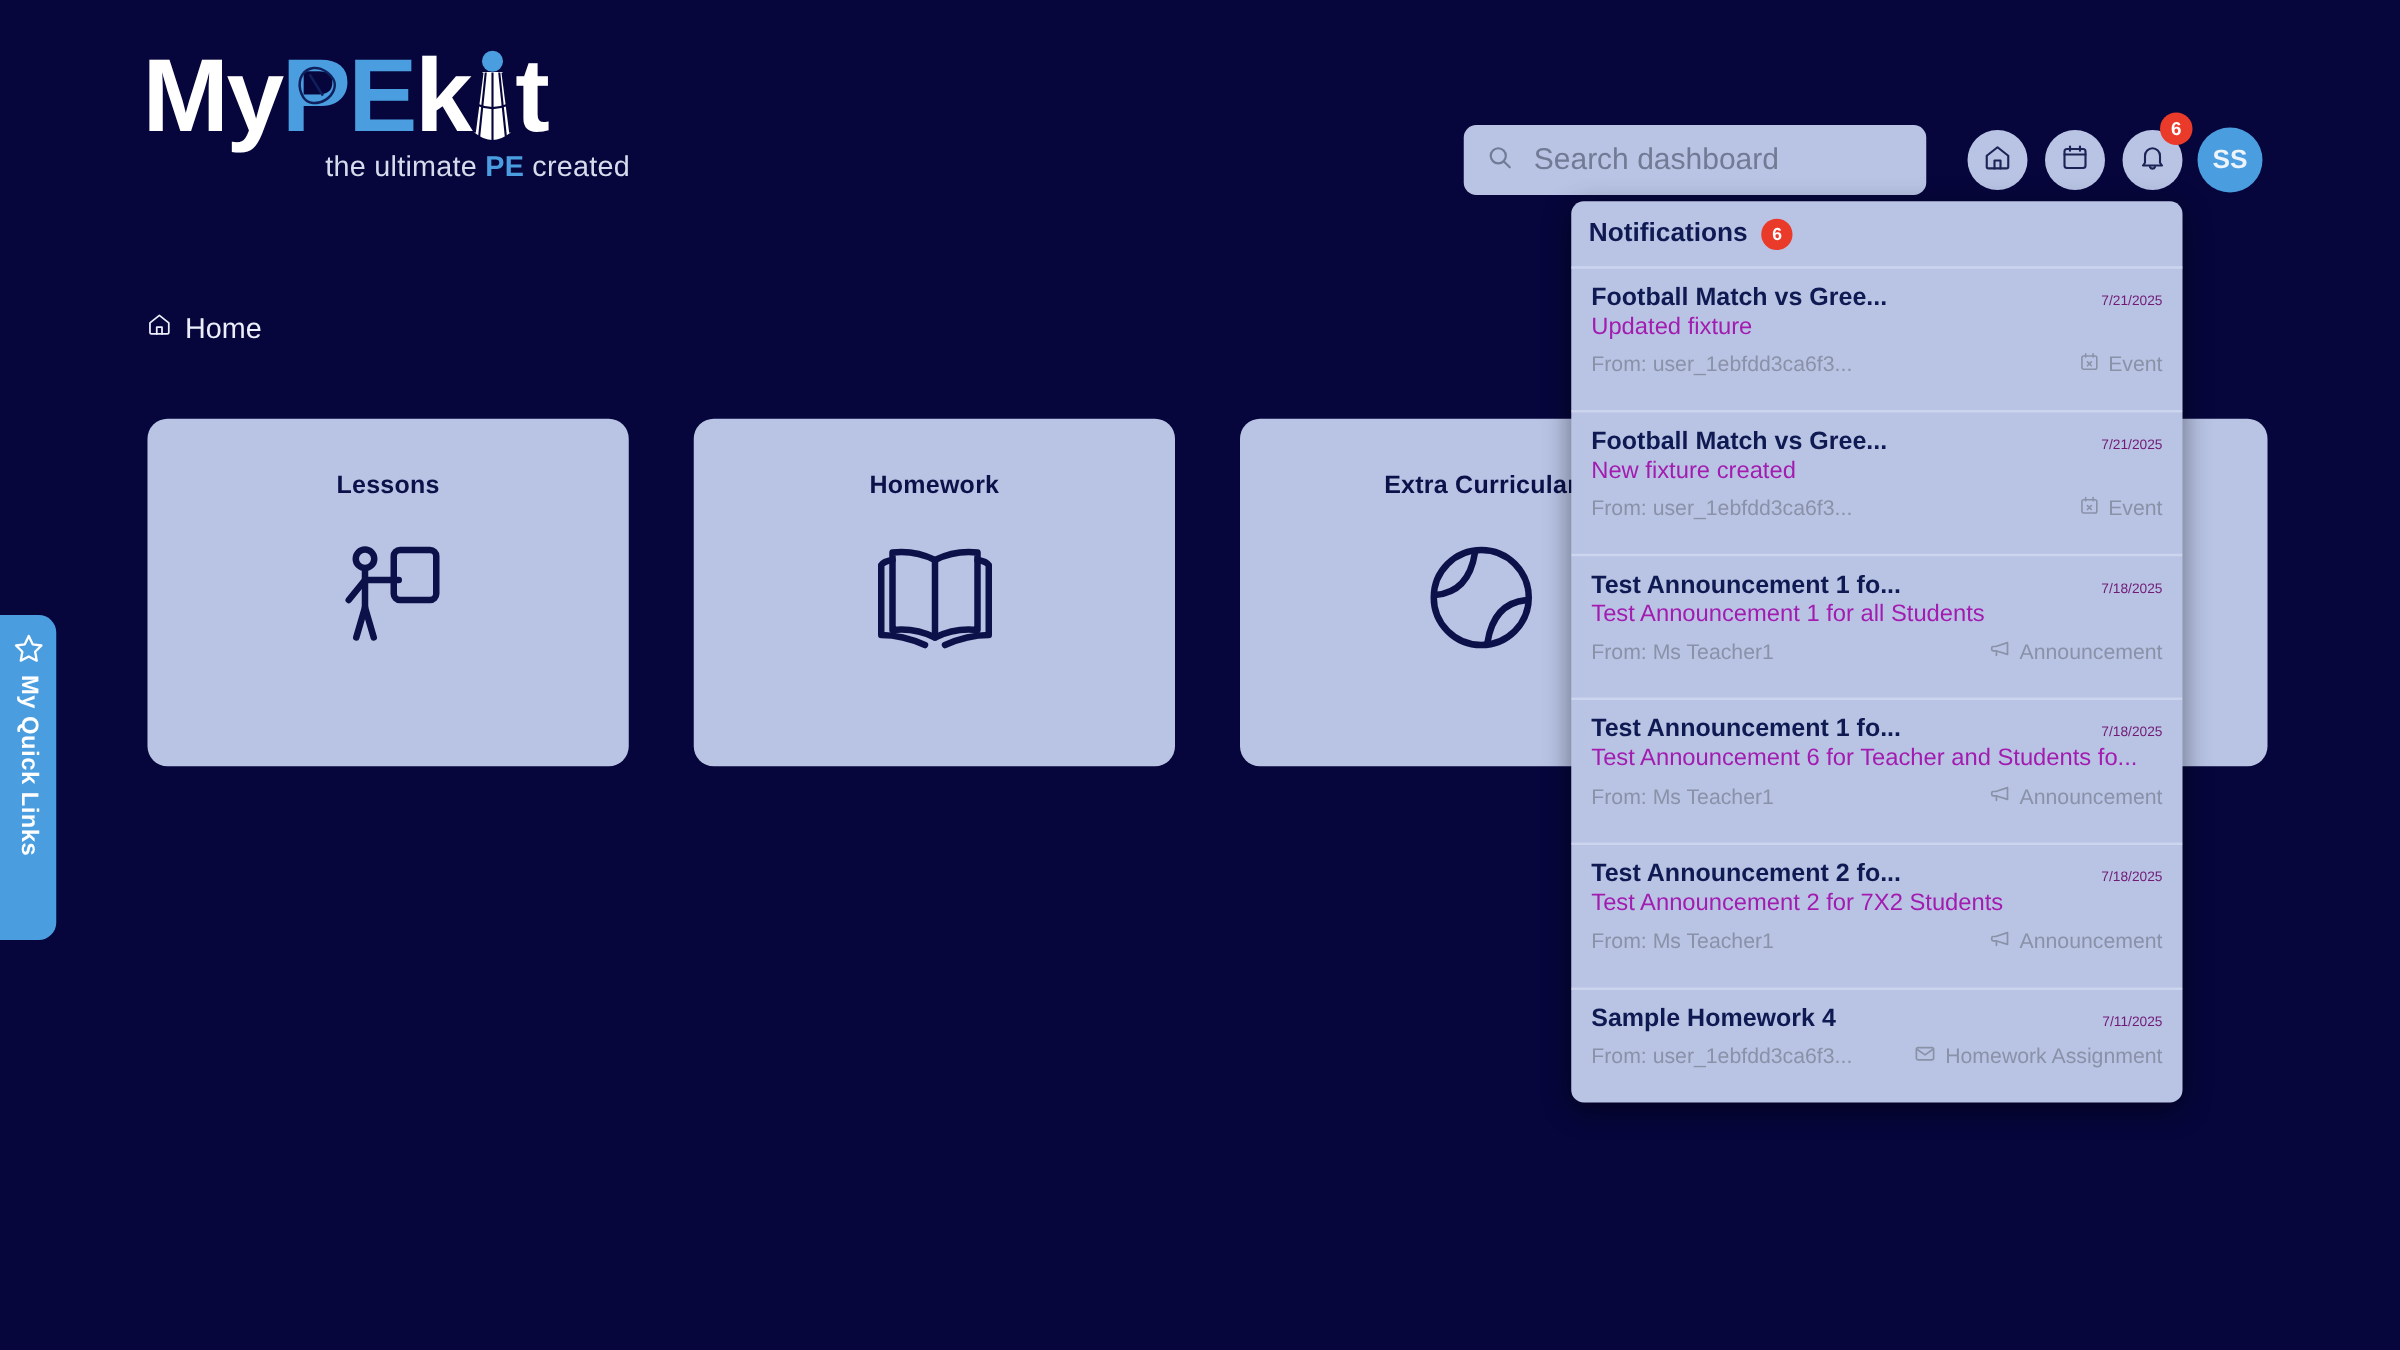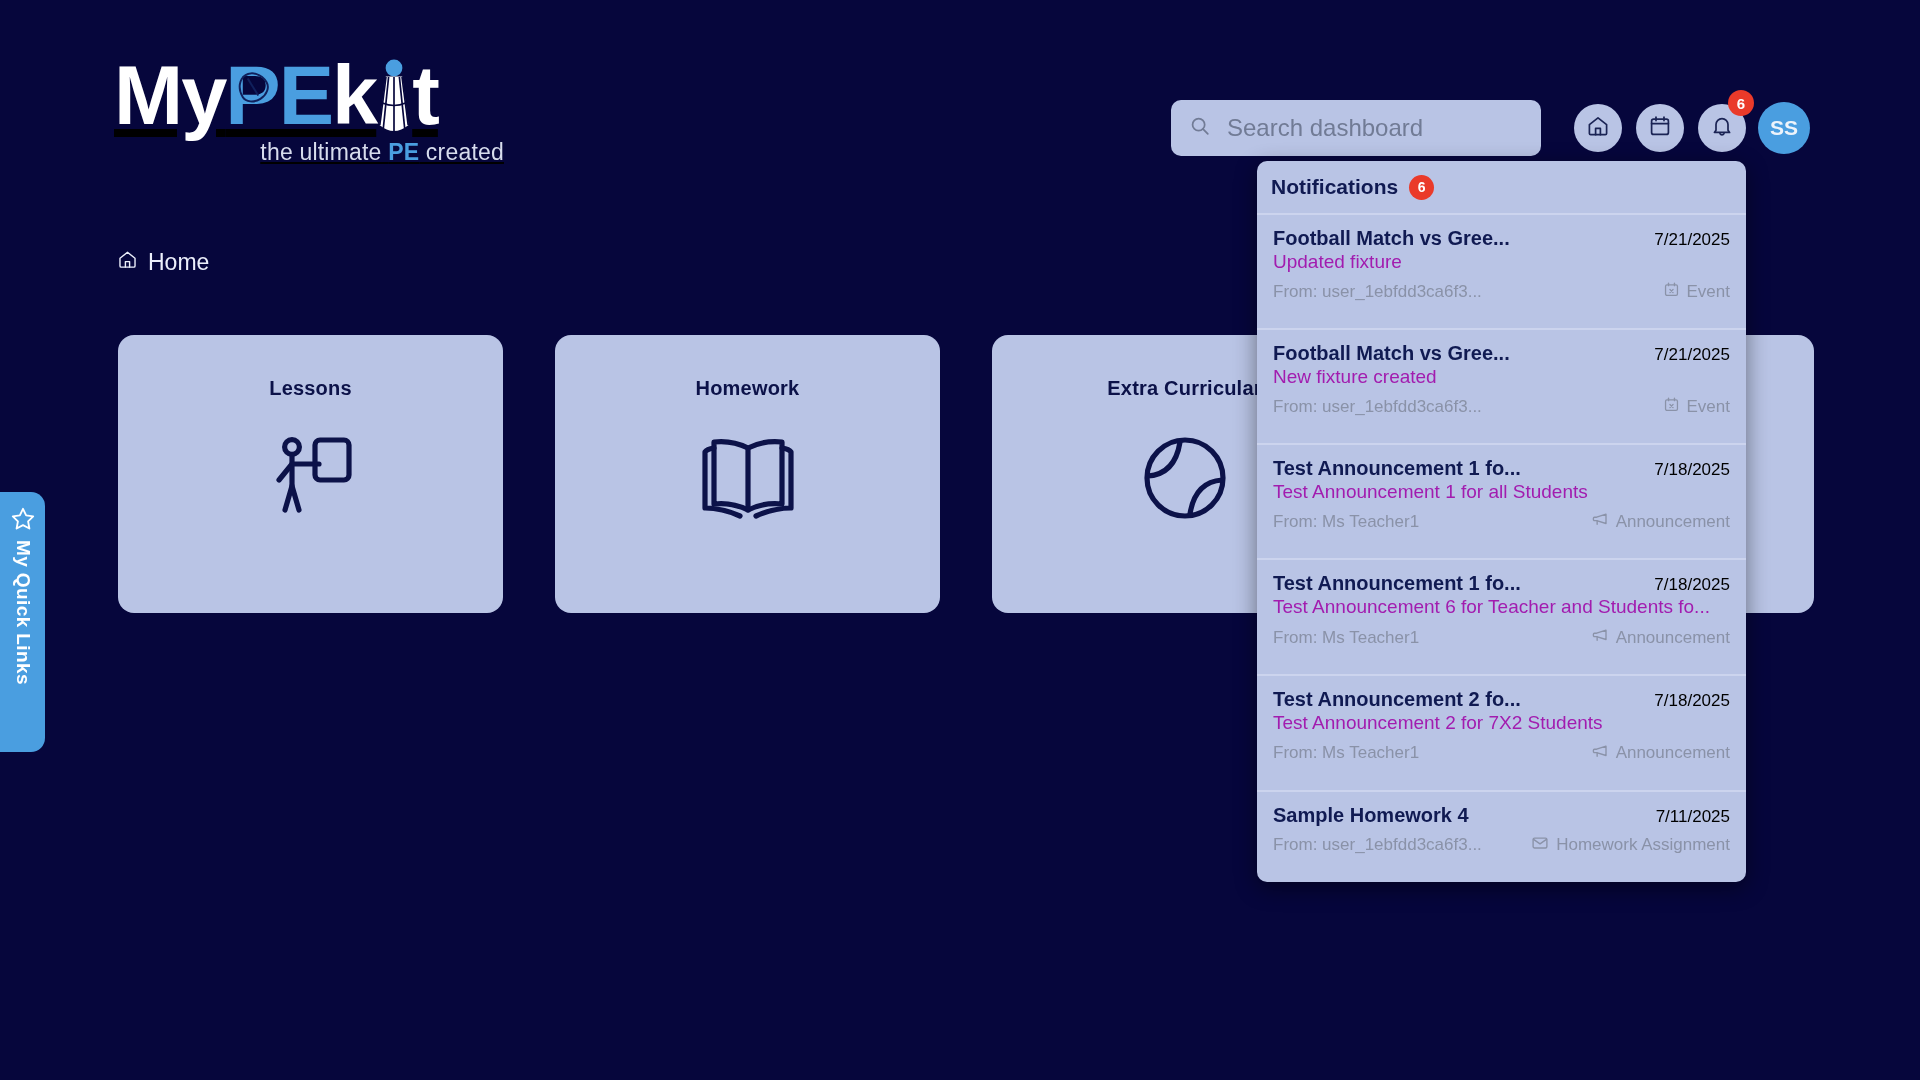--- a/index.html
+++ b/index.html
@@ -22,21 +22,21 @@
   }
   .quicklinks .star { width: 26px; height: 26px; margin-bottom: 8px; }
   .quicklinks .ql-label {
     writing-mode: vertical-rl;
     color: #ffffff; font-weight: bold; font-size: 19px;
     letter-spacing: .4px; white-space: nowrap;
   }
 
   
   .header { position: absolute; left: 0; top: 0; width: 1920px; height: 200px; }
-  .logo { position: absolute; left: 114px; top: 56px; text-decoration: underline; }
+  .logo { position: absolute; left: 114px; top: 37px; }
   .logo-main {
     font-size: 83px; font-weight: bold; line-height: .96;
     letter-spacing: -2px; display: flex; align-items: flex-start;
   }
   .lg-my { color: #ffffff; }
   .lg-pe { color: #4a9ee0; position: relative; }
   .lg-k  { color: #ffffff; }
   .lg-t  { color: #ffffff; }
   .shuttle { width: 40px; height: 78px; margin: 3px -2px 0 -2px; }
   .ball-in-p {
@@ -119,21 +119,21 @@
     color: #fff; font-size: 14px; font-weight: bold;
     display: flex; align-items: center; justify-content: center; padding: 0 5px;
   }
   .notif-list { max-height: 719px; overflow-y: auto; }
   .notif-item {
     padding: 12px 16px 25px 16px; border-bottom: 2px solid #ccd4ee; cursor: pointer;
   }
   .notif-item:last-child { border-bottom: none; }
   .ni-row1 { display: flex; justify-content: space-between; align-items: baseline; gap: 12px; }
   .ni-title { font-size: 20px; font-weight: bold; color: #101a52; }
-  .ni-date { font-size: 17px; color: #000000; white-space: nowrap; }
+  .ni-date { font-size: 11px; color: #701a75; white-space: nowrap; }
   .ni-body { margin-top: 0; font-size: 19px; color: #a21caf; line-height: 1.25; }
   .ni-row3 { margin-top: 7px; display: flex; justify-content: space-between; align-items: center; }
   .ni-from { font-size: 17px; color: #8a92a8; }
   .ni-type { display: flex; align-items: center; gap: 7px; font-size: 17px; color: #8a92a8; }
   .notif-list::-webkit-scrollbar { width: 7px; }
   .notif-list::-webkit-scrollbar-track { background: #c3cbe9; }
   .notif-list::-webkit-scrollbar-thumb { background: #10185a; border-radius: 4px; }
 </style>
 </head>
 <body>

